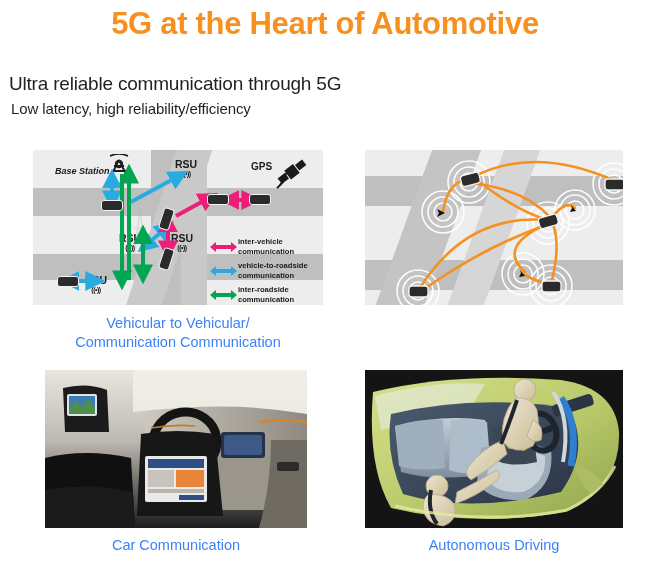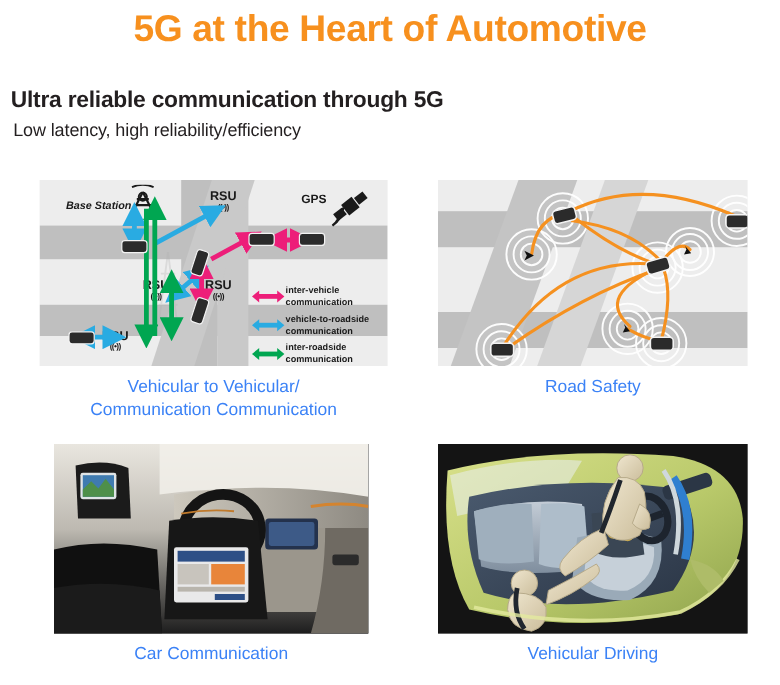--- a/index.html
+++ b/index.html
@@ -14,21 +14,21 @@
   
   .title {
     position: absolute; left: 0; top: 6px; width: 650px;
     text-align: center;
     font-size: 31px; font-weight: bold;
     color: #F7901E; letter-spacing: -0.3px;
     white-space: nowrap;
   }
   .subtitle {
     position: absolute; left: 9px; top: 73px;
-    font-size: 19px; font-weight: bold; color: #231F20;
+    font-size: 19px; font-weight: normal; color: #231F20;
     letter-spacing: -0.2px;
   }
   .tagline {
     position: absolute; left: 11px; top: 100px;
     font-size: 15px; font-weight: normal; color: #231F20;
     letter-spacing: -0.1px;
   }
 
   
   .caption {
@@ -298,23 +298,20 @@
       </g>
 
       <g fill="#111111">
         <path d="M72 59 l8 4 l-8 4 l2 -4 z"></path>
         <path d="M206 55 l5 6 l-6 1 l2 -4 z"></path>
         <path d="M155 120 l5 6 l-6 1 l2 -4 z"></path>
       </g>
     </svg>
   </div>
 
-  <div class="caption cap-rs">
-    <span>Road Safety</span>
-  </div>
 
   <div class="photo photo-inf">
     <svg width="262" height="158" viewBox="0 0 262 158">
       <defs>
         <linearGradient id="ginf" x1="0" y1="0" x2="0" y2="1">
           <stop offset="0" stop-color="#e9e6df"></stop>
             <stop offset="0.45" stop-color="#bdb9b1"></stop>
           <stop offset="1" stop-color="#1d1d1d"></stop>
         </linearGradient>
         <linearGradient id="gdash" x1="0" y1="0" x2="1" y2="0">
@@ -430,16 +427,16 @@
 
       <path d="M152 30 Q144 54 136 74" stroke="#20262e" stroke-width="4" fill="none"></path>
       <path d="M66 120 Q62 140 72 154" stroke="#20262e" stroke-width="4" fill="none"></path>
 
       <path d="M30 136 Q118 156 202 140 Q236 124 250 96" stroke="#e3ea9f" stroke-width="3" fill="none" opacity="0.8"></path>
       <path d="M210 96 Q230 100 238 114 L226 124 Q214 112 210 96 Z" fill="#aebc68"></path>
     </svg>
   </div>
 
   <div class="caption cap-auto">
-    <span>Vehicular Driving</span>
+    <span>Autonomous Driving</span>
   </div>
 
 </div>
 
 </body></html>

